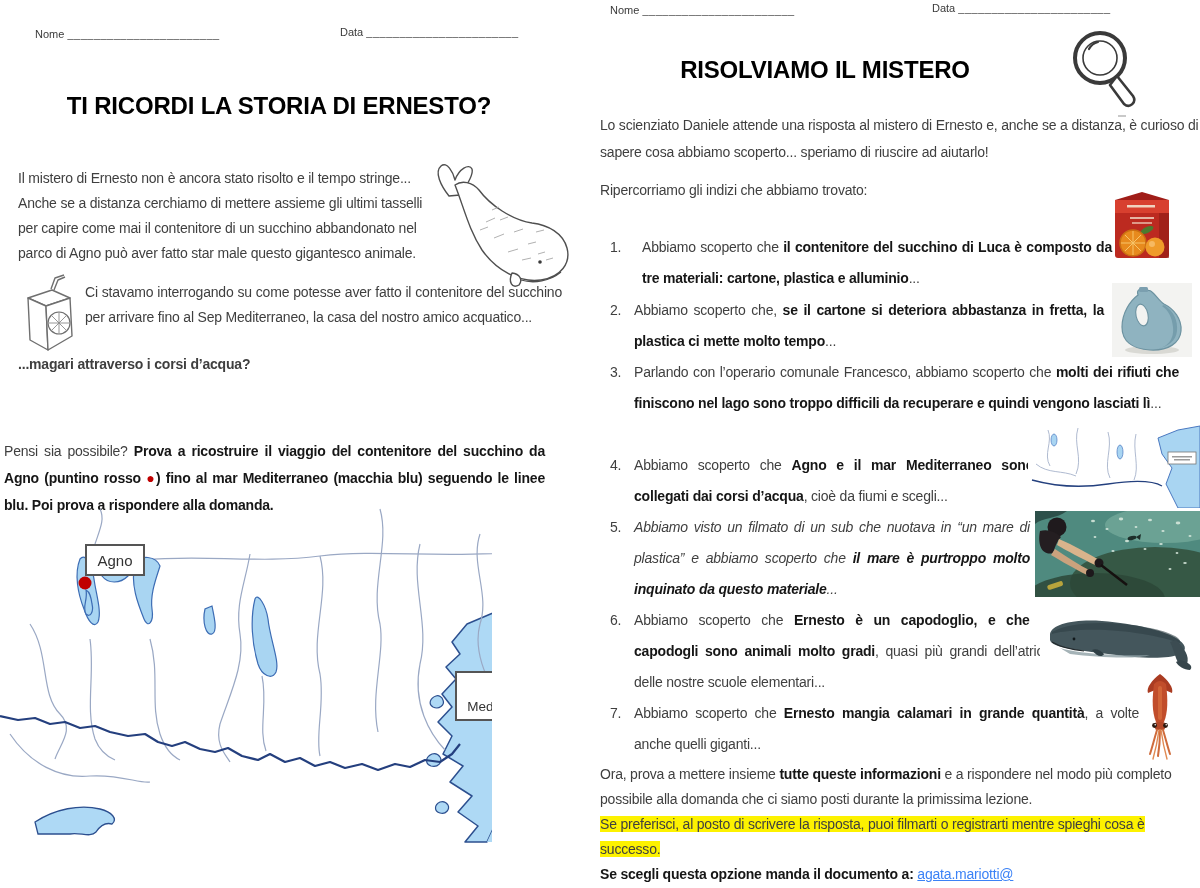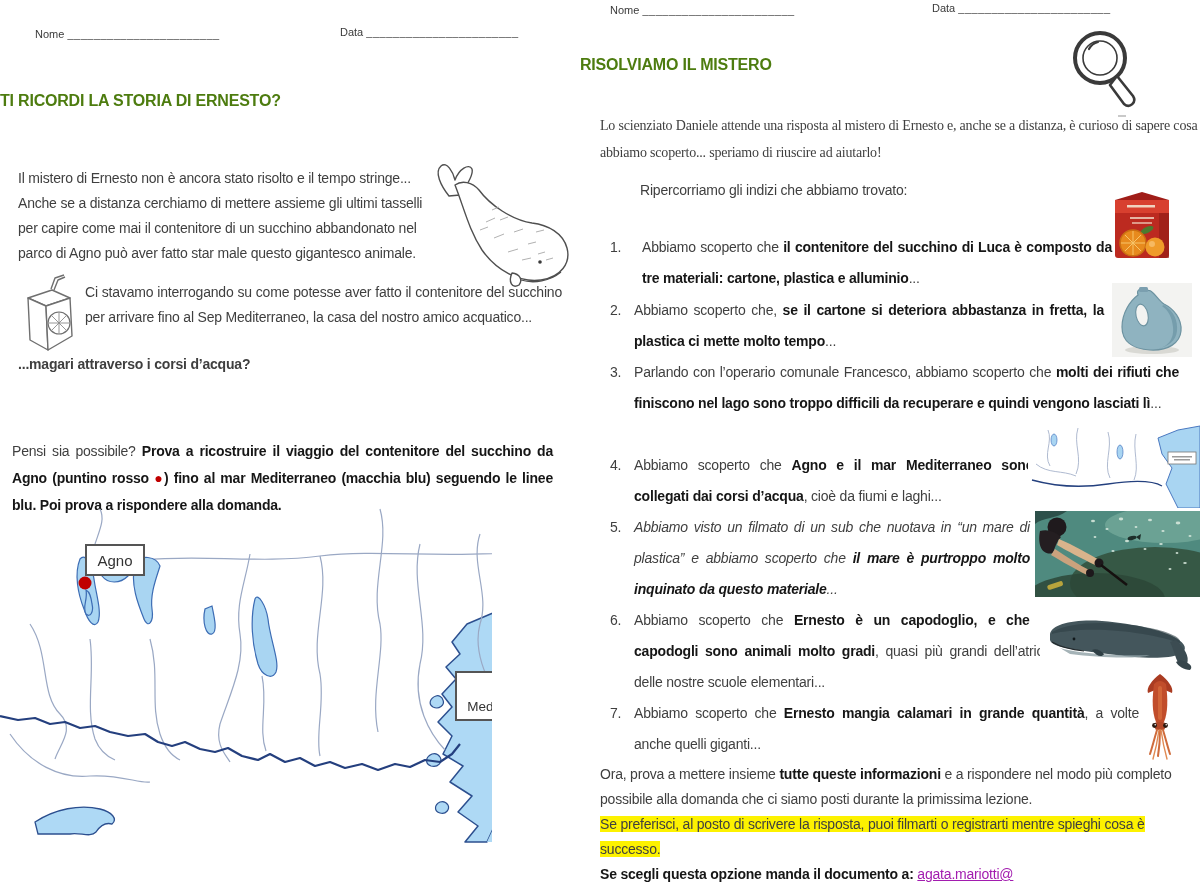--- a/index.html
+++ b/index.html
@@ -7,22 +7,22 @@
        font-family:"Liberation Sans","DejaVu Sans",sans-serif;color:#3f3f3f;}
   .page{position:absolute;top:0;height:888px;background:#fff;}
   #page-left{left:0;width:580px;}
   #page-right{left:580px;width:620px;}
   .abs{position:absolute;}
   .t{font-size:14px;letter-spacing:-0.2px;line-height:25px;color:#3f3f3f;}
   .just{text-align:justify;}
   .b, .seg-b{font-weight:bold;color:#161616;}
   .seg-hl{background:#fdf200;}
   .seg-red{color:#c00000;}
-  a.seg-link{color:#a21caf;text-decoration:underline;cursor:pointer;}
-  .doc-title{font-size:16px;font-weight:bold;color:#4d7c0f;letter-spacing:-0.2px;text-align:left;}
+  a.seg-link{color:#3b82f6;text-decoration:underline;cursor:pointer;}
+  .doc-title{font-size:24px;font-weight:bold;color:#000000;letter-spacing:-0.2px;text-align:center;}
   .blank-row{font-size:11px;color:#3a3a3a;white-space:nowrap;}
   .blank-row .us{letter-spacing:0.5px;color:#4a4a4a;}
   .clue{position:absolute;display:flex;font-size:14px;letter-spacing:-0.2px;line-height:31px;color:#3f3f3f;}
   .clue .num{flex:none;width:24px;}
   .clue .body{text-align:justify;}
   .c1 .body{width:470px;margin-left:8px;} .c2 .body{width:470px;} .c3 .body{width:545px;}
   .c4 .body{width:400px;} .c5 .body{width:396px;font-style:italic;} .c6 .body{width:410px;}
   .c7 .body{width:505px;}
   .imgbox{position:absolute;overflow:hidden;}
   svg{display:block;}
@@ -87,21 +87,21 @@
         <path d="M33.6,43.6 L48.4,58.4"></path>
           <path d="M33.6,58.4 L48.4,43.6"></path>
       </g>
     </svg>
   </div>
 
   <div class="abs t just" style="left:85px;top:280px;width:477px;">Ci stavamo interrogando su come potesse aver fatto il contenitore del succhino per arrivare fino al Sep Mediterraneo, la casa del nostro amico acquatico...</div>
 
   <div class="abs t" style="left:18px;top:352px;width:420px;font-weight:bold;">...magari attraverso i corsi d’acqua?</div>
 
-  <div class="abs t just" style="left:12px;top:438px;width:541px;line-height:27px;"><span>Pensi sia possibile? </span><span class="seg-b">Prova a ricostruire il viaggio del contenitore del succhino da Agno (puntino rosso </span><span class="seg-b seg-red">●</span><span class="seg-b">) fino al mar Mediterraneo (macchia blu) seguendo le linee blu. Poi prova a rispondere alla domanda.</span></div>
+  <div class="abs t just" style="left:4px;top:438px;width:541px;line-height:27px;"><span>Pensi sia possibile? </span><span class="seg-b">Prova a ricostruire il viaggio del contenitore del succhino da Agno (puntino rosso </span><span class="seg-b seg-red">●</span><span class="seg-b">) fino al mar Mediterraneo (macchia blu) seguendo le linee blu. Poi prova a rispondere alla domanda.</span></div>
 
   <div class="imgbox" style="left:0;top:504px;width:492px;height:358px;">
     <svg width="580" height="358" viewBox="0 0 580 358">
 
       <path d="M467,120 L452,138 L460,150 L446,163 L456,175 L442,190 L452,203 L438,218 L452,232 L443,250 L463,262 L450,278 L472,292 L458,308 L478,322 L465,338 L487,338 L580,140 L580,52 L560,60 L545,66 L548,78 L530,92 L500,106 Z" fill="#aed9f5" stroke="#2c4f8f" stroke-width="1.5" stroke-linejoin="round"></path>
       <path d="M487,338 L580,140 L580,338 Z" fill="#aed9f5" stroke="none"></path>
       <g fill="#aed9f5" stroke="#2c4f8f" stroke-width="1.2">
         <path d="M436,192 c-6,2 -8,8 -3,11 c6,3 12,-2 10,-7 c-1,-3 -4,-5 -7,-4 Z"></path>
         <path d="M432,250 c-7,3 -7,10 -1,12 c7,2 12,-4 9,-9 c-2,-3 -5,-4 -8,-3 Z"></path>
         <path d="M440,298 c-6,3 -6,9 0,11 c6,2 10,-4 8,-8 c-2,-3 -5,-4 -8,-3 Z"></path>
@@ -168,39 +168,39 @@
   <div class="imgbox" style="left:488px;top:28px;width:78px;height:92px;">
     <svg width="78" height="92" viewBox="0 0 78 92">
       <circle cx="32" cy="30" r="25" fill="#ffffff" stroke="#3a3a3a" stroke-width="4"></circle>
       <circle cx="32" cy="30" r="17" fill="none" stroke="#3a3a3a" stroke-width="1.6"></circle>
       <path d="M21,21 A14,14 0 0,1 30,14" fill="none" stroke="#3a3a3a" stroke-width="2.2" stroke-linecap="round"></path>
       <path d="M49,48 L65,68 C69,74 62,81 56,76 L42,57 Z" fill="#ffffff" stroke="#3a3a3a" stroke-width="2.6" stroke-linejoin="round"></path>
       <path d="M50,88 L58,88" stroke="#c9c9c9" stroke-width="2"></path>
     </svg>
   </div>
 
-  <div class="abs t" style="left:20px;top:112px;width:600px;line-height:27px;font-family:Liberation Serif, serif;">Lo scienziato Daniele attende una risposta al mistero di Ernesto e, anche se a distanza, è curioso di sapere cosa abbiamo scoperto... speriamo di riuscire ad aiutarlo!</div>
-
-  <div class="abs t" style="left:20px;top:178px;width:500px;margin-left:40px;">Ripercorriamo gli indizi che abbiamo trovato:</div>
+  <div class="abs t" style="left:20px;top:112px;width:600px;line-height:27px;">Lo scienziato Daniele attende una risposta al mistero di Ernesto e, anche se a distanza, è curioso di sapere cosa abbiamo scoperto... speriamo di riuscire ad aiutarlo!</div>
+
+  <div class="abs t" style="left:20px;top:178px;width:500px;">Ripercorriamo gli indizi che abbiamo trovato:</div>
 
   <div class="clue c1 abs" style="left:30px;top:232px;">
     <span class="num">1.</span>
     <div class="body"><span>Abbiamo scoperto che </span><span class="seg-b">il contenitore del succhino di Luca è composto da tre materiali: cartone, plastica e alluminio</span><span>...</span></div>
   </div>
   <div class="clue c2 abs" style="left:30px;top:295px;">
     <span class="num">2.</span>
     <div class="body"><span>Abbiamo scoperto che, </span><span class="seg-b">se il cartone si deteriora abbastanza in fretta, la plastica ci mette molto tempo</span><span>...</span></div>
   </div>
   <div class="clue c3 abs" style="left:30px;top:357px;">
     <span class="num">3.</span>
     <div class="body"><span>Parlando con l’operario comunale Francesco, abbiamo scoperto che </span><span class="seg-b">molti dei rifiuti che finiscono nel lago sono troppo difficili da recuperare e quindi vengono lasciati lì</span><span>...</span></div>
   </div>
   <div class="clue c4 abs" style="left:30px;top:450px;">
     <span class="num">4.</span>
-    <div class="body"><span>Abbiamo scoperto che </span><span class="seg-b">Agno e il mar Mediterraneo sono collegati dai corsi d’acqua</span><span>, cioè da fiumi e laghi...</span></div>
+    <div class="body"><span>Abbiamo scoperto che </span><span class="seg-b">Agno e il mar Mediterraneo sono collegati dai corsi d’acqua</span><span>, cioè da fiumi e scegli...</span></div>
   </div>
   <div class="clue c5 abs" style="left:30px;top:512px;">
     <span class="num">5.</span>
     <div class="body"><span>Abbiamo visto un filmato di un sub che nuotava in “un mare di plastica” e abbiamo scoperto che </span><span class="seg-b">il mare è purtroppo molto inquinato da questo materiale</span><span>...</span></div>
   </div>
   <div class="clue c6 abs" style="left:30px;top:605px;">
     <span class="num">6.</span>
     <div class="body"><span>Abbiamo scoperto che </span><span class="seg-b">Ernesto è un capodoglio, e che i capodogli sono animali molto gradi</span><span>, quasi più grandi dell’atrio delle nostre scuole elementari...</span></div>
   </div>
   <div class="clue c7 abs" style="left:30px;top:698px;">

